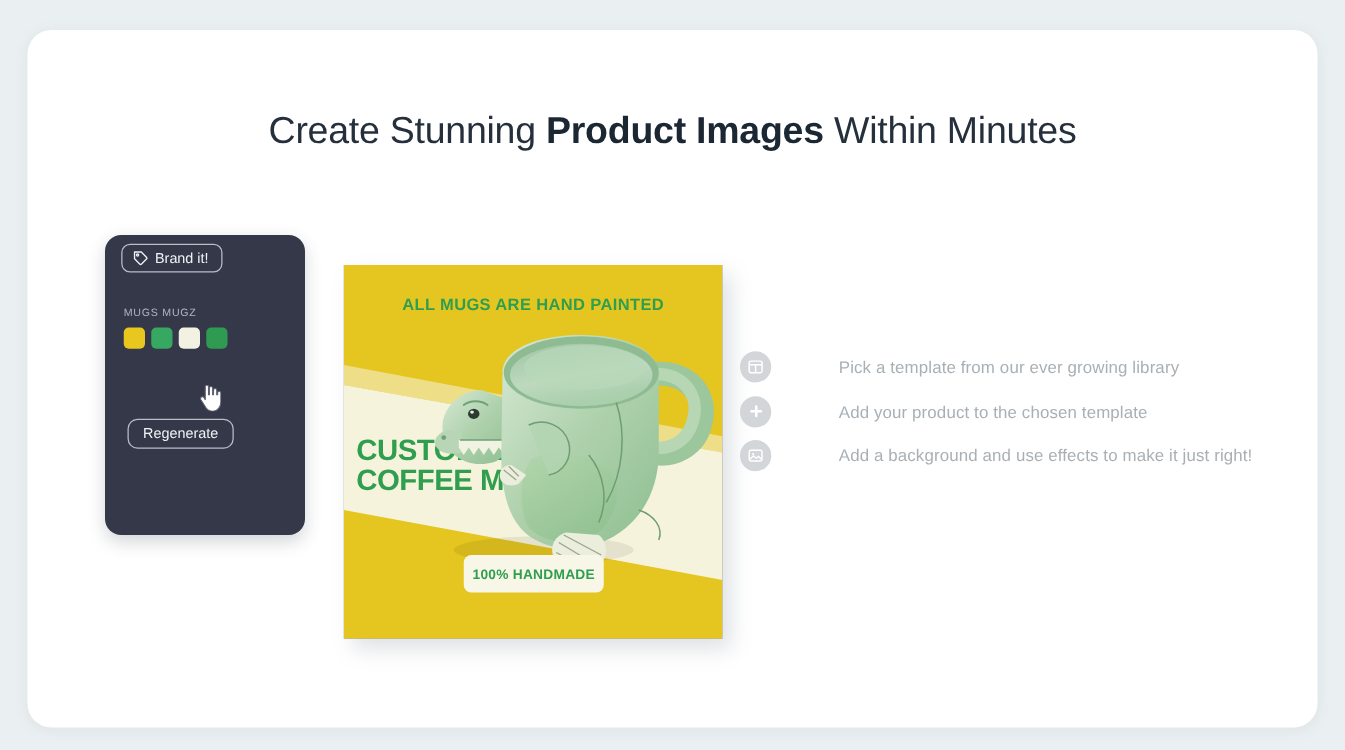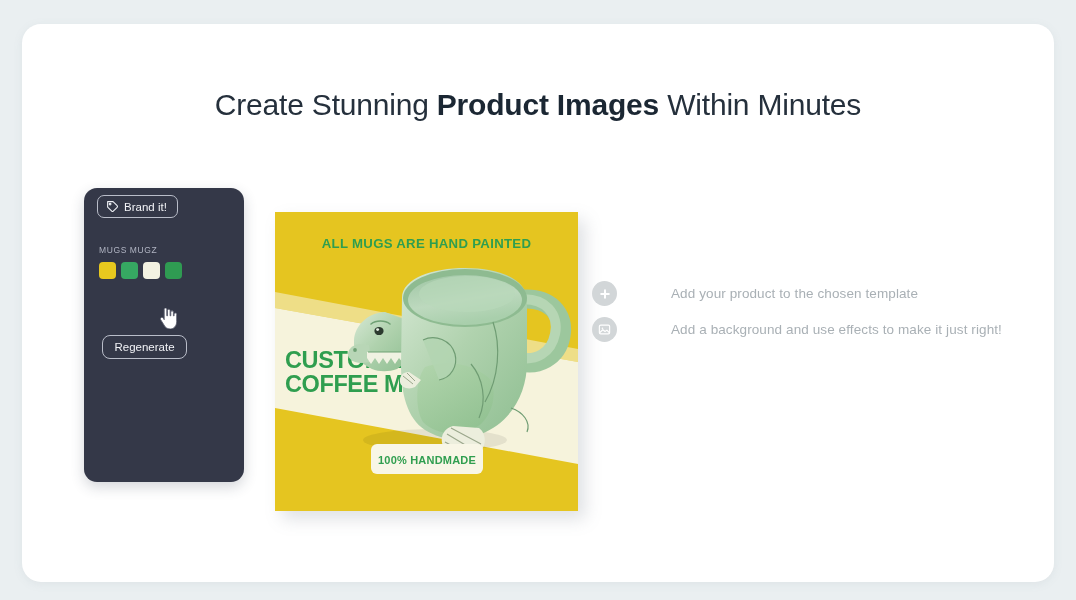--- a/index.html
+++ b/index.html
@@ -45,21 +45,21 @@
     white-space: nowrap;
   }
   #headline .strong { font-weight: 700; color: #1b2733; }
 
   
   #brand-panel {
     position: absolute;
     left: 62px;
     top: 164px;
     width: 160px;
-    height: 294px;
+    height: 240px;
     background: #343848;
     border-radius: 13px;
     box-shadow: 0 5px 14px rgba(40,50,70,0.20);
   }
 
   #brand-it-btn {
     position: absolute;
     left: 13px;
     top: 7px;
     height: 23px;
@@ -298,20 +298,30 @@
           <path d="M236 196 C248 200 256 210 252 220" fill="none" stroke="#6f9c73" stroke-width="1.2"></path>
         </g>
 
         <rect x="96" y="232" width="112" height="30" rx="6" fill="#f8f6e6"></rect>
         <text x="152" y="251.5" text-anchor="middle" font-family="'Liberation Sans', sans-serif" font-size="11" font-weight="bold" fill="#2f9e4f" letter-spacing="0.2">100% HANDMADE</text>
       </svg>
     </div>
 
     <div id="features">
 
+      <div class="feat-row">
+        <span class="feat-ico">
+          <svg width="13" height="13" viewBox="0 0 24 24" fill="none" stroke="#ffffff" stroke-width="2.2" stroke-linejoin="round">
+            <rect x="2.5" y="3.5" width="19" height="17" rx="2.5"></rect>
+            <path d="M2.5 9h19"></path>
+              <path d="M12 9v11.5"></path>
+          </svg>
+        </span>
+        <span class="feat-label">Pick a template from our ever growing library</span>
+      </div>
 
       <div class="feat-row">
         <span class="feat-ico">
           <svg width="14" height="14" viewBox="0 0 24 24" fill="none" stroke="#ffffff" stroke-width="3.4" stroke-linecap="round">
             <path d="M12 5.5v13"></path>
               <path d="M5.5 12h13"></path>
           </svg>
         </span>
         <span class="feat-label">Add your product to the chosen template</span>
       </div>

